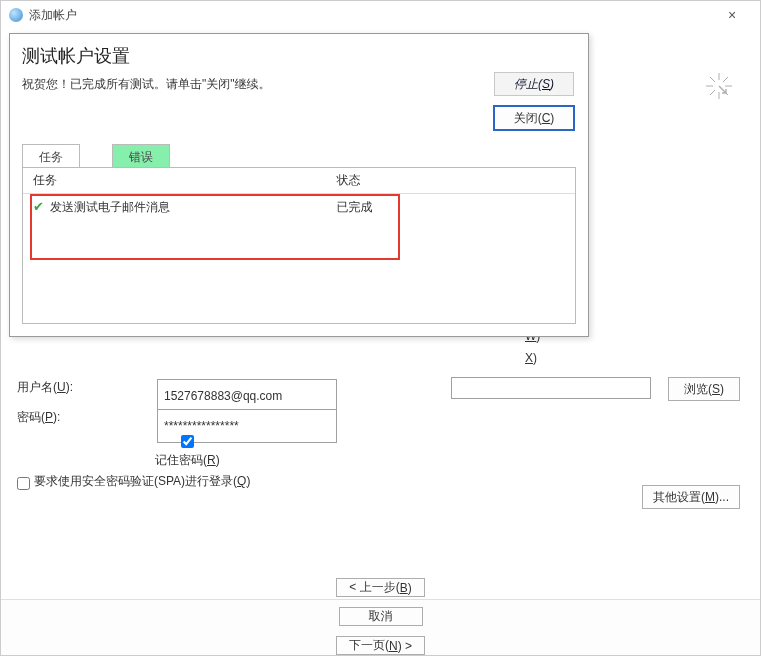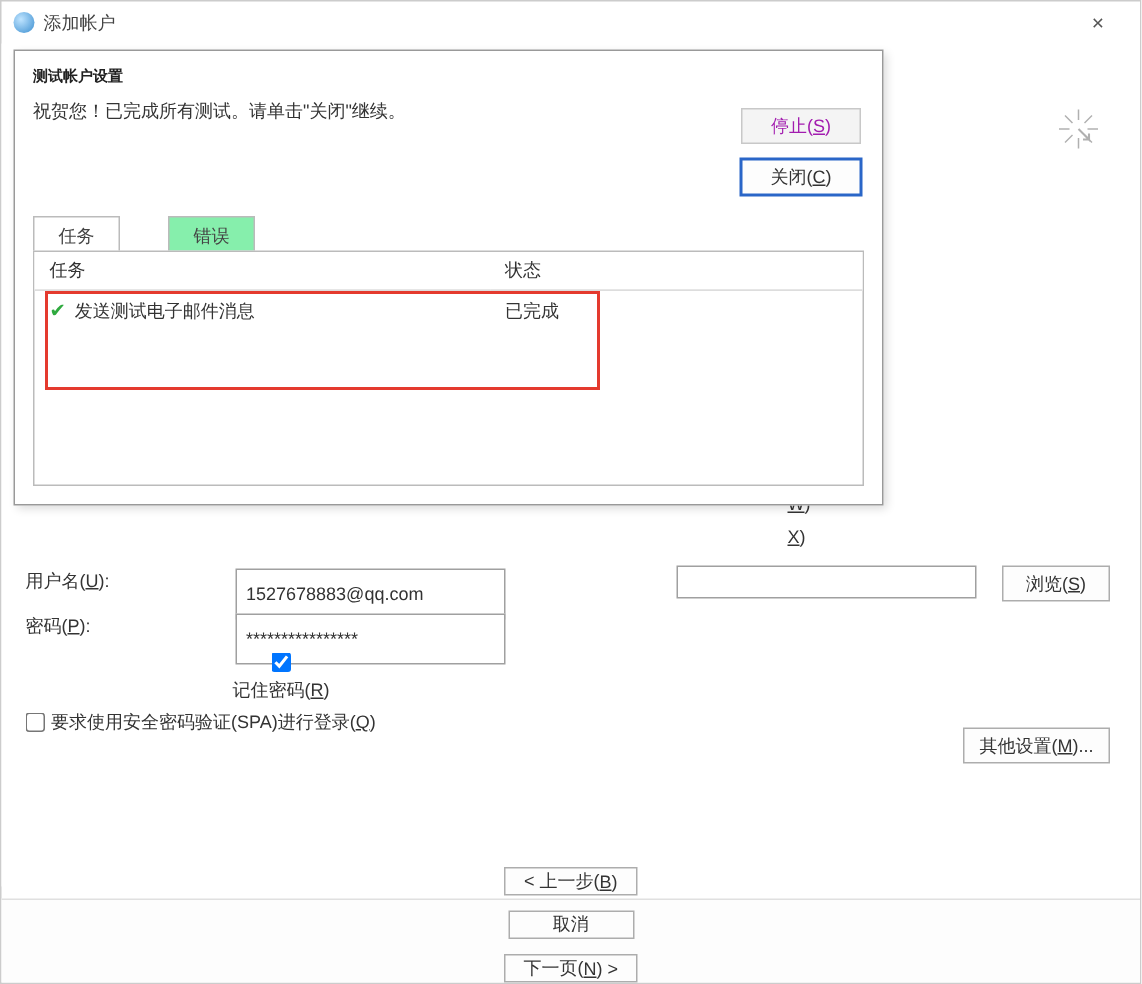--- a/index.html
+++ b/index.html
@@ -23,38 +23,38 @@
 
 .form-row { display: flex; align-items: flex-start; margin-bottom: 12px; }
 .form-row label { width: 140px; color: #333; }
 .form-row input[type=text], .form-row input[type=password] { height: 22px; border: 1px solid #a0a0a0; padding: 16px 6px; width: 180px; background: #fff; color: #333; }
 .form-row.user { position: absolute; top: 350px; left: 16px; }
 .form-row.pass { position: absolute; top: 380px; left: 16px; }
 .extra-input { position: absolute; top: 348px; left: 450px; width: 200px; height: 22px; border: 1px solid #a0a0a0; background: #fff; }
 
 .remember { position: absolute; top: 406px; left: 154px; display: flex; align-items: center; gap: 4px; color: #333; flex-direction: column; }
 .remember input { width: 13px; height: 13px; }
-.spa { position: absolute; top: 444px; left: 16px; display: flex; align-items: center; gap: 4px; color: #333; }
+.spa { position: absolute; top: 444px; left: 16px; display: flex; align-items: flex-end; gap: 4px; color: #333; }
 .spa input { width: 13px; height: 13px; }
 
 .btn { height: 24px; padding: 0 12px; background: #fdfdfd; border: 1px solid #adadad; color: #333; display: inline-flex; align-items: center; justify-content: center; cursor: default; }
 .btn .u { text-decoration: underline; }
 .browse-btn { position: absolute; top: 348px; right: 20px; width: 72px; }
 .other-btn { position: absolute; top: 456px; right: 20px; padding: 0 10px; }
 
 .footer { position: absolute; left: 0; right: 0; bottom: 0; height: 56px; border-top: 1px solid #e0e0e0; display: flex; align-items: center; justify-content: flex-end; gap: 10px; padding: 0 20px; background: #fdfdfd; flex-direction: column; }
 .footer .btn { min-width: 84px; }
 
 
 .test-dialog { position: absolute; left: 8px; top: 32px; width: 580px; height: 304px; background: #fff; border: 1px solid #999; box-shadow: 2px 2px 6px rgba(0,0,0,0.15); }
-.test-dialog .td-title { padding: 10px 12px 8px; font-size: 10px; color: #222; font-weight: bold; }
+.test-dialog .td-title { padding: 10px 12px 8px; font-size: 18px; color: #222; }
 .test-dialog .td-msg { padding: 0 12px; color: #333; }
 .td-buttons { position: absolute; right: 14px; top: 38px; display: flex; flex-direction: column; gap: 10px; }
 .td-buttons .btn { width: 80px; }
-.btn-disabled { color: #a21caf; border-color: #c8c8c8; background: #f4f4f4; }
+.btn-disabled { color: #0f172a; border-color: #c8c8c8; background: #f4f4f4; font-style: italic; }
 .btn-focus { outline: 1px solid #2a66c8; border-color: #2a66c8; }
 
 .tabs { position: absolute; left: 12px; top: 110px; display: flex; gap: 0; }
 .tab { padding: 4px 16px; border: 1px solid #bbb; background: #fff; color: #444; border-bottom: none; }
 .tab.inactive { background: #86efac; margin-left: 32px; }
 .tab-body { position: absolute; left: 12px; right: 12px; top: 133px; bottom: 12px; border: 1px solid #bbb; background: #fff; }
 
 .tbl { width: 100%; border-collapse: collapse; }
 .tbl th { text-align: left; font-weight: normal; color: #333; padding: 4px 10px; border-bottom: 1px solid #ddd; background: #fff; }
 .tbl td { padding: 5px 10px; color: #333; }

